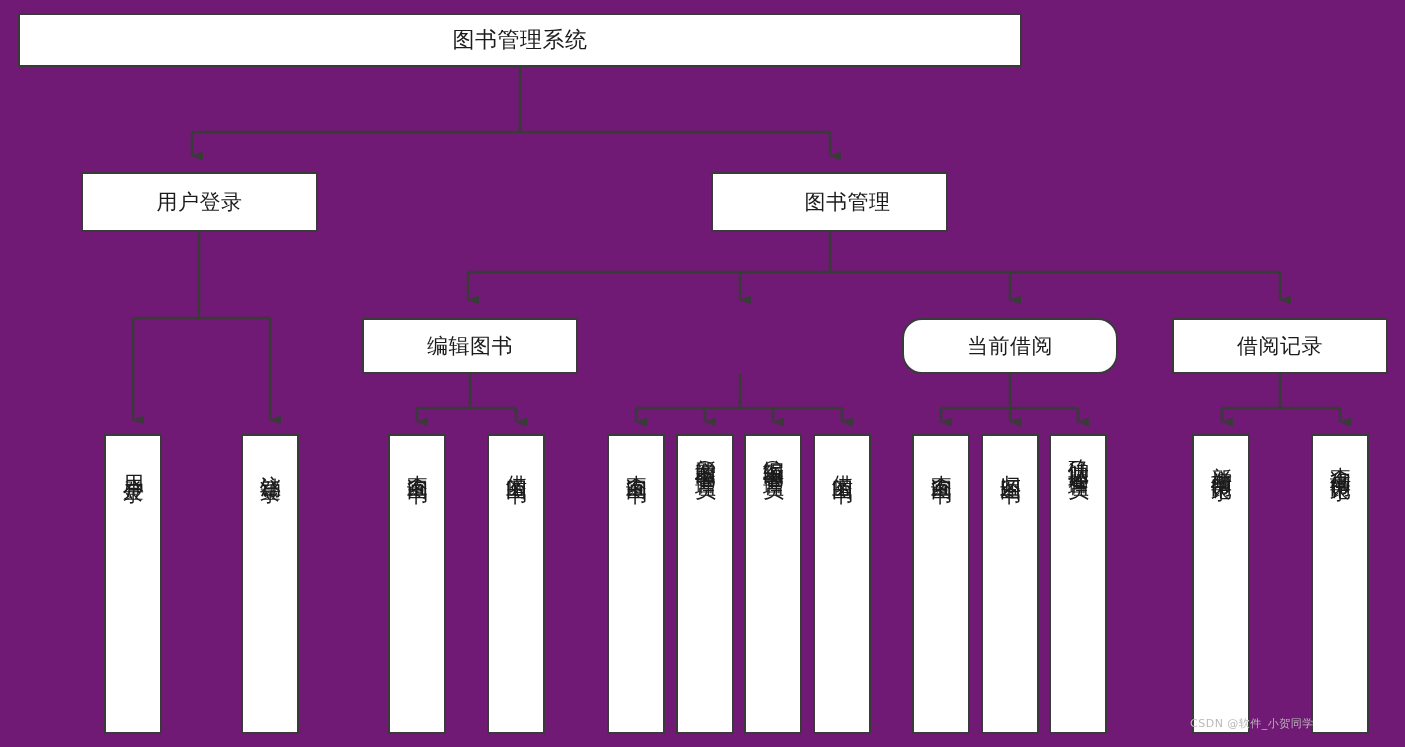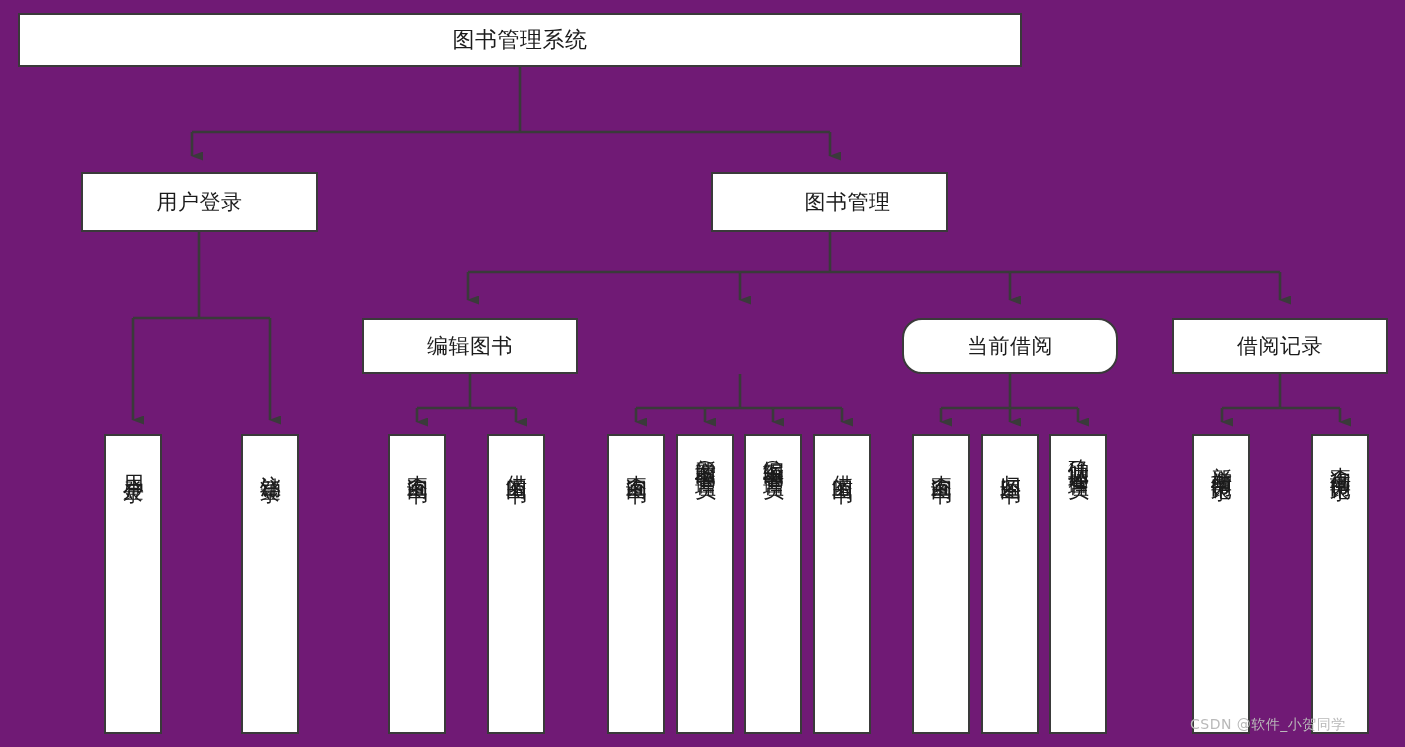--- a/index.html
+++ b/index.html
@@ -61,21 +61,21 @@
     font-size: 21px;
     line-height: 1.0;
     letter-spacing: 3px;
     white-space: nowrap;
   }
   .node.vert.tall .cap {
     padding-top: 0;
   }
   .watermark {
     position: absolute;
-    font-size: 14px;
+    font-size: 11px;
     color: #b9b9b9;
     white-space: nowrap;
     letter-spacing: 0.5px;
     font-family: "DejaVu Sans", "Liberation Sans", sans-serif;
   }
 </style>
 </head>
 <body>
 
 <div id="canvas">

